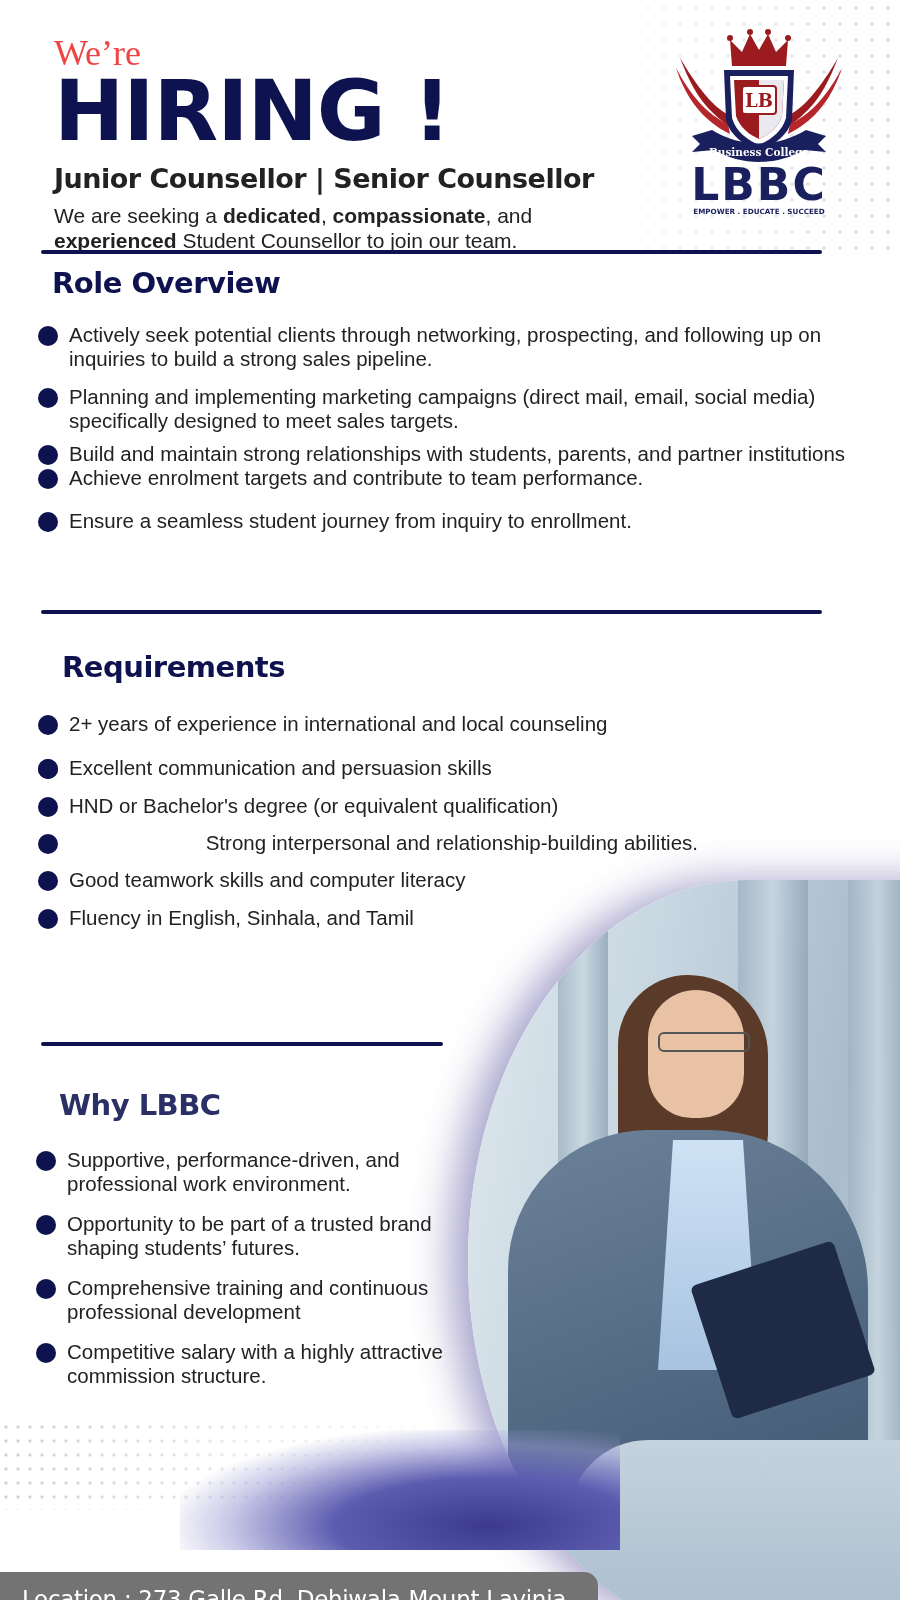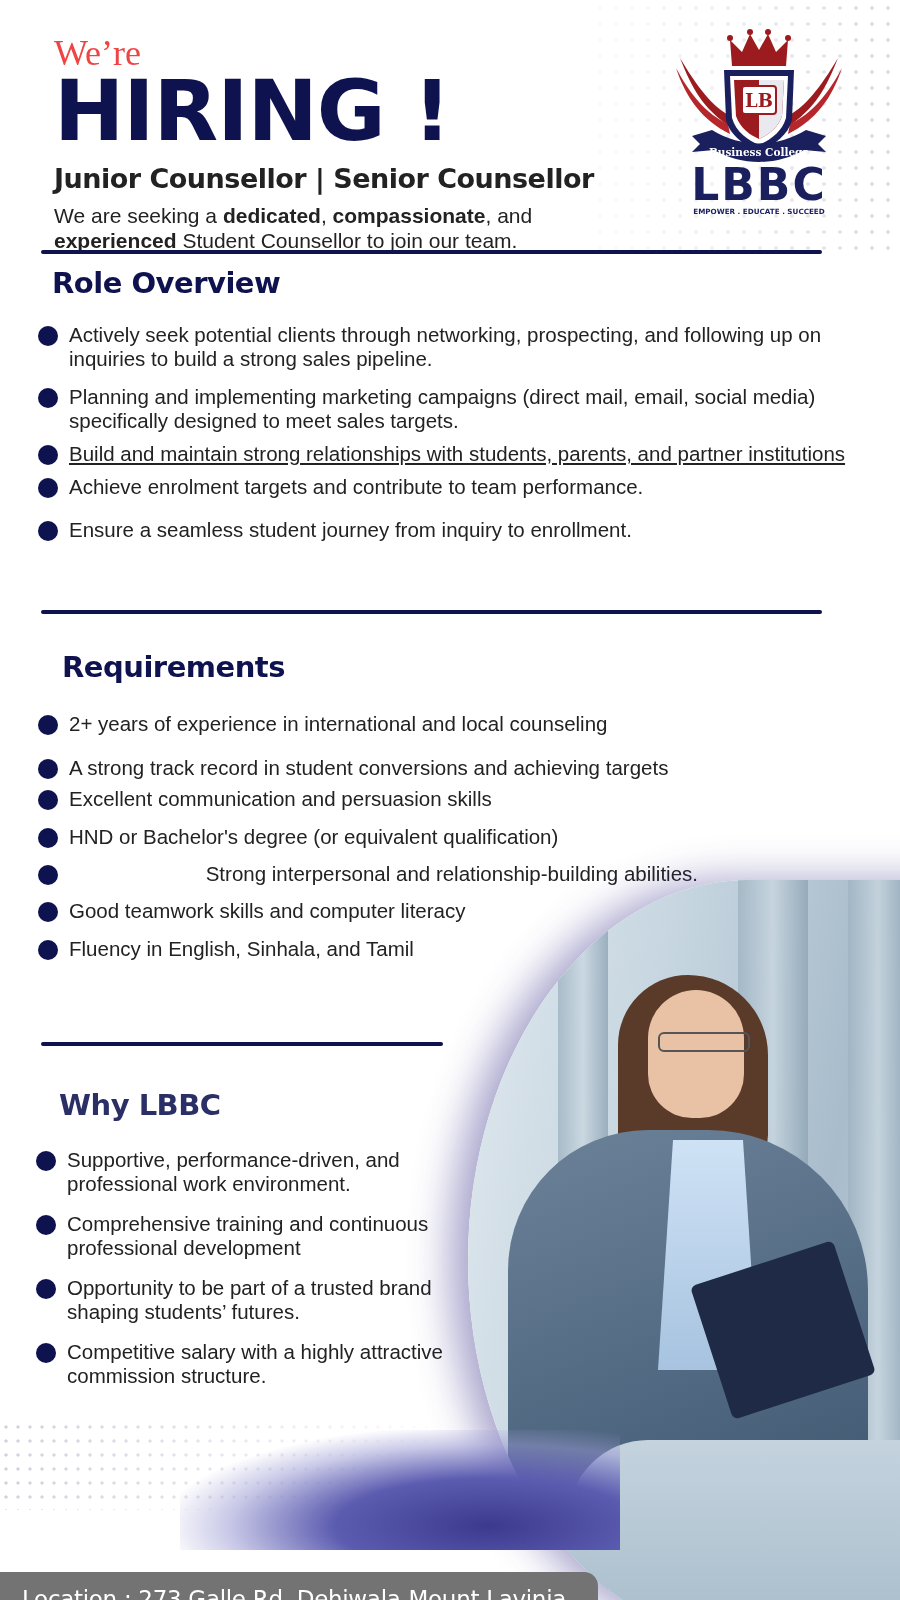--- a/index.html
+++ b/index.html
@@ -107,31 +107,31 @@
     <text x="87" y="186" text-anchor="middle" font-family="DejaVu Sans, sans-serif" font-weight="bold" font-size="7.2" fill="#1a1f5e">EMPOWER . EDUCATE . SUCCEED</text>
   </svg>
 </div>
 
 <div class="rule" style="left:41px; top:250px; width:781px;"></div>
 
 <div class="section-title" style="left:52px; top:266px;">Role Overview</div>
 <ul class="list" style="left:38px; top:323px; width:830px;">
   <li style="margin-bottom:14px;"><span class="dot"></span><span>Actively seek potential clients through networking, prospecting, and following up on inquiries to build a strong sales pipeline.</span></li>
   <li style="margin-bottom:9px;"><span class="dot"></span><span>Planning and implementing marketing campaigns (direct mail, email, social media) specifically designed to meet sales targets.</span></li>
-  <li style="margin-bottom:9px;text-decoration:underline;"><span class="dot"></span><span>Build and maintain strong relationships with students, parents, and partner institutions</span></li>
+  <li style="margin-bottom:0;"><span class="dot"></span><span>Build and maintain strong relationships with students, parents, and partner institutions</span></li>
   <li style="margin-bottom:19px;"><span class="dot"></span><span>Achieve enrolment targets and contribute to team performance.</span></li>
   <li><span class="dot"></span><span>Ensure a seamless student journey from inquiry to enrollment.</span></li>
 </ul>
 
 <div class="rule" style="left:41px; top:610px; width:781px;"></div>
 
 <div class="section-title" style="left:62px; top:650px;">Requirements</div>
 <ul class="list" style="left:38px; top:712px; width:660px;">
   <li style="margin-bottom:20px;"><span class="dot"></span><span>2+ years of experience in international and local counseling</span></li>
-  <li style="margin-bottom:7px;"><span class="dot"></span><span>A strong track record in student conversions and achieving targets</span></li>
+  <li style="margin-bottom:7px;"><span class="dot"></span></li>
   <li style="margin-bottom:14px;"><span class="dot"></span><span>Excellent communication and persuasion skills</span></li>
   <li style="margin-bottom:13px;"><span class="dot"></span><span>HND or Bachelor's degree (or equivalent qualification)</span></li>
   <li style="margin-bottom:13px;text-align:right;"><span class="dot"></span><span>Strong interpersonal and relationship-building abilities.</span></li>
   <li style="margin-bottom:14px;"><span class="dot"></span><span>Good teamwork skills and computer literacy</span></li>
   <li><span class="dot"></span><span>Fluency in English, Sinhala, and Tamil</span></li>
 </ul>
 
 <div class="photo-wrap">
   <div class="photo-bg"></div>
   <div class="pillar" style="left:90px; width:50px;"></div>
@@ -144,22 +144,22 @@
   <div class="glasses"></div>
   <div class="legs"></div>
   <div class="clipboard"></div>
 </div>
 
 <div class="rule" style="left:41px; top:1042px; width:402px;"></div>
 
 <div class="section-title" style="left:59px; top:1088px; color:#2a2f66;text-align:center;">Why LBBC</div>
 <ul class="list" style="left:36px; top:1148px; width:430px;">
   <li style="margin-bottom:16px;"><span class="dot"></span><span>Supportive, performance-driven, and professional work environment.</span></li>
+  <li style="margin-bottom:16px;"><span class="dot"></span><span>Opportunity to be part of a trusted brand shaping students’ futures.</span></li>
   <li style="margin-bottom:16px;"><span class="dot"></span><span>Comprehensive training and continuous professional development</span></li>
-  <li style="margin-bottom:16px;"><span class="dot"></span><span>Opportunity to be part of a trusted brand shaping students’ futures.</span></li>
   <li><span class="dot"></span><span>Competitive salary with a highly attractive commission structure.</span></li>
 </ul>
 
 <div class="dots-bottom"></div>
 <div class="wave"></div>
 
 <div class="footer">
   <div>Location :  273 Galle Rd, Dehiwala-Mount Lavinia</div>
   <div>Send your CV : hr@lbbc.edu.lk | 071 702 7916</div>
 </div>

